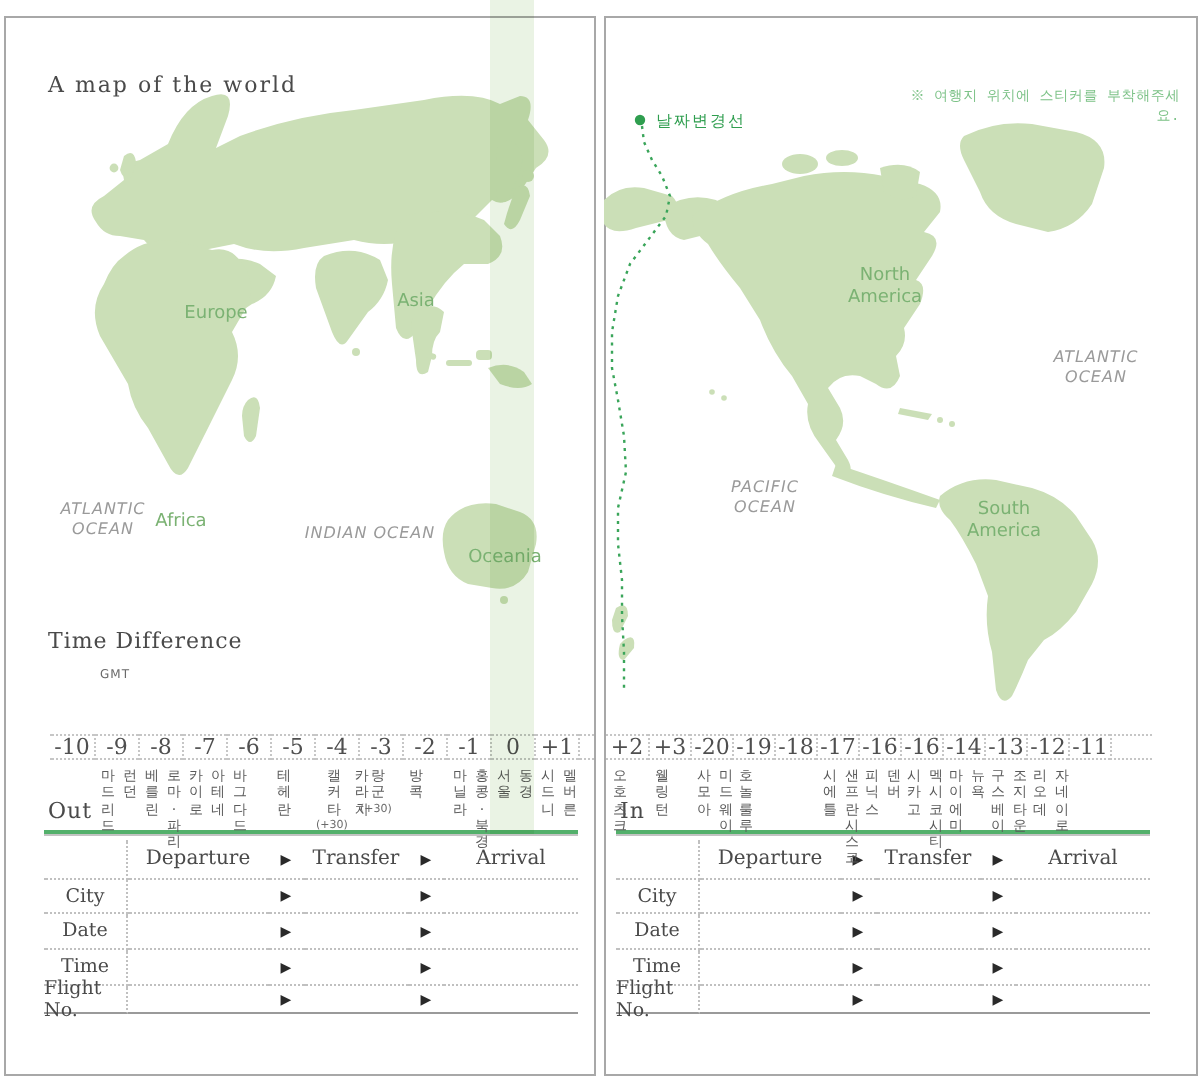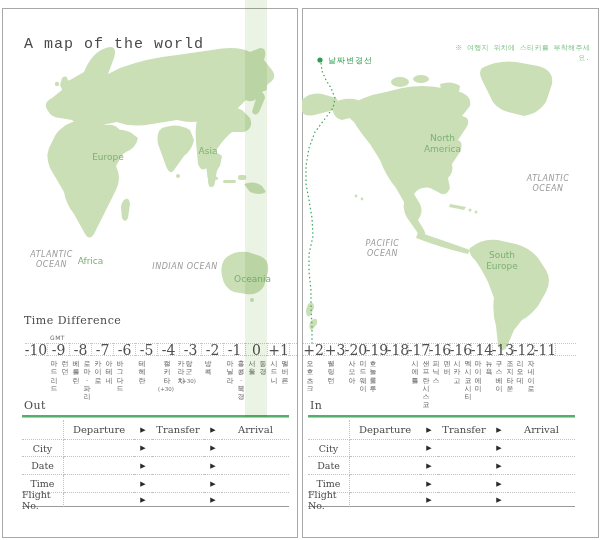--- a/index.html
+++ b/index.html
@@ -4,37 +4,37 @@
 <style>
   html,body{margin:0;padding:0;background:#fff;}
   #stage{position:relative;width:600px;height:540px;background:#fff;overflow:hidden;
          font-family:"DejaVu Serif",serif;color:#4e4e4e;}
   .page{position:absolute;top:8px;height:528px;border:1px solid #a8a8a8;background:transparent;}
   #page-left{left:2px;width:294px;}
   #page-right{left:302px;width:295px;}
   .abs{position:absolute;}
   .map-svg{position:absolute;pointer-events:none;}
   
-  .title{font-size:15px;letter-spacing:1px;color:#4a4a4a;font-family:Liberation Mono, monospace;}
+  .title{font-size:11px;letter-spacing:1px;color:#4a4a4a;}
   .sec-title{font-size:11px;letter-spacing:.5px;color:#4a4a4a;}
   .gmt{font-size:6px;color:#6a6a6a;letter-spacing:.5px;font-family:"DejaVu Sans",sans-serif;}
   .cont-label{font-family:"DejaVu Sans","Liberation Sans",sans-serif;font-size:9px;color:#7bb273;text-align:center;line-height:1.25;}
   .ocean-label{font-family:"DejaVu Sans","Liberation Sans",sans-serif;font-size:8px;font-style:italic;color:#9a9a9a;text-align:center;line-height:1.3;letter-spacing:.5px;}
   .gl-sub{font-size:8px;}
   .note{font-family:Liberation Mono, monospace;font-size:7px;color:#7cc287;text-align:right;letter-spacing:.3px;}
   .dl-label{font-family:"DejaVu Sans","Liberation Sans",sans-serif;font-size:8px;font-weight:normal;color:#2f9e4f;letter-spacing:1px;}
   
   #band{left:245px;top:0;width:22px;height:417px;background:#eaf3e4;mix-blend-mode:multiply;z-index:5;}
   
   .scale{display:flex;align-items:flex-start;z-index:4;}
   .tz-cell{width:22px;box-sizing:border-box;flex:none;}
   #scale-right .tz-cell{width:21px;}
   .tz-num{height:13px;box-sizing:border-box;border-top:1px dotted #c6c6c6;border-bottom:1px dotted #c6c6c6;
           border-left:1px dotted #c6c6c6;display:flex;align-items:center;justify-content:center;
-          font-size:14px;color:#4f4f4f;}
+          font-size:11px;color:#4f4f4f;margin-top:24px;}
   .tz-cell:first-child .tz-num{border-left:none;}
   .tz-fill{width:8px;}
   .tz-cities{display:flex;gap:3px;padding:4px 0 0 3px;}
   .city-col{display:flex;flex-direction:column;align-items:center;flex:none;}
   .vname{width:8px;font-family:"DejaVu Sans","Liberation Sans",sans-serif;font-size:7px;line-height:1.18;
          color:#5a5a5a;text-align:center;word-break:break-all;}
   .plus30{font-family:"DejaVu Sans","Liberation Sans",sans-serif;font-size:5.5px;color:#6a6a6a;margin-top:1px;white-space:nowrap;margin-left:-2px;}
   
   .rule{height:0;border-top:2px solid #53b06b;border-bottom:1px solid #c3c3c3;width:267px;}
   .ftable{display:grid;grid-template-columns:42px 70px 18px 52px 18px 67px;grid-template-rows:20px 17px 18px 18px 14px;width:267px;}
@@ -265,21 +265,21 @@
       <div class="fc solid-b"></div>
       <div class="fc arrow solid-b">▶</div>
       <div class="fc solid-b"></div>
       <div class="fc arrow solid-b">▶</div>
       <div class="fc solid-b"></div>
     </div>
 
   <div class="abs note" style="left:455px;top:43px;width:135px;">※ 여행지 위치에 스티커를 부착해주세요.</div>
   <div class="abs dl-label" style="left:328px;top:55px;">날짜변경선</div>
   <div class="abs cont-label" style="left:410px;top:133px;width:65px;">North America</div>
-  <div class="abs cont-label" style="left:472px;top:250px;width:60px;">South Europe</div>
+  <div class="abs cont-label" style="left:472px;top:250px;width:60px;">South America</div>
   <div class="abs ocean-label" style="left:514px;top:174px;width:68px;">ATLANTIC OCEAN</div>
   <div class="abs ocean-label" style="left:350px;top:239px;width:65px;">PACIFIC OCEAN</div>
 
   <div class="abs scale" id="scale-right" style="left:303px;top:343px;">
       <div class="tz-cell">
         <div class="tz-num">+2</div>
         <div class="tz-cities">
           <div class="city-col">
             <div class="vname">오<br>호<br>츠<br>크</div>
           </div>

